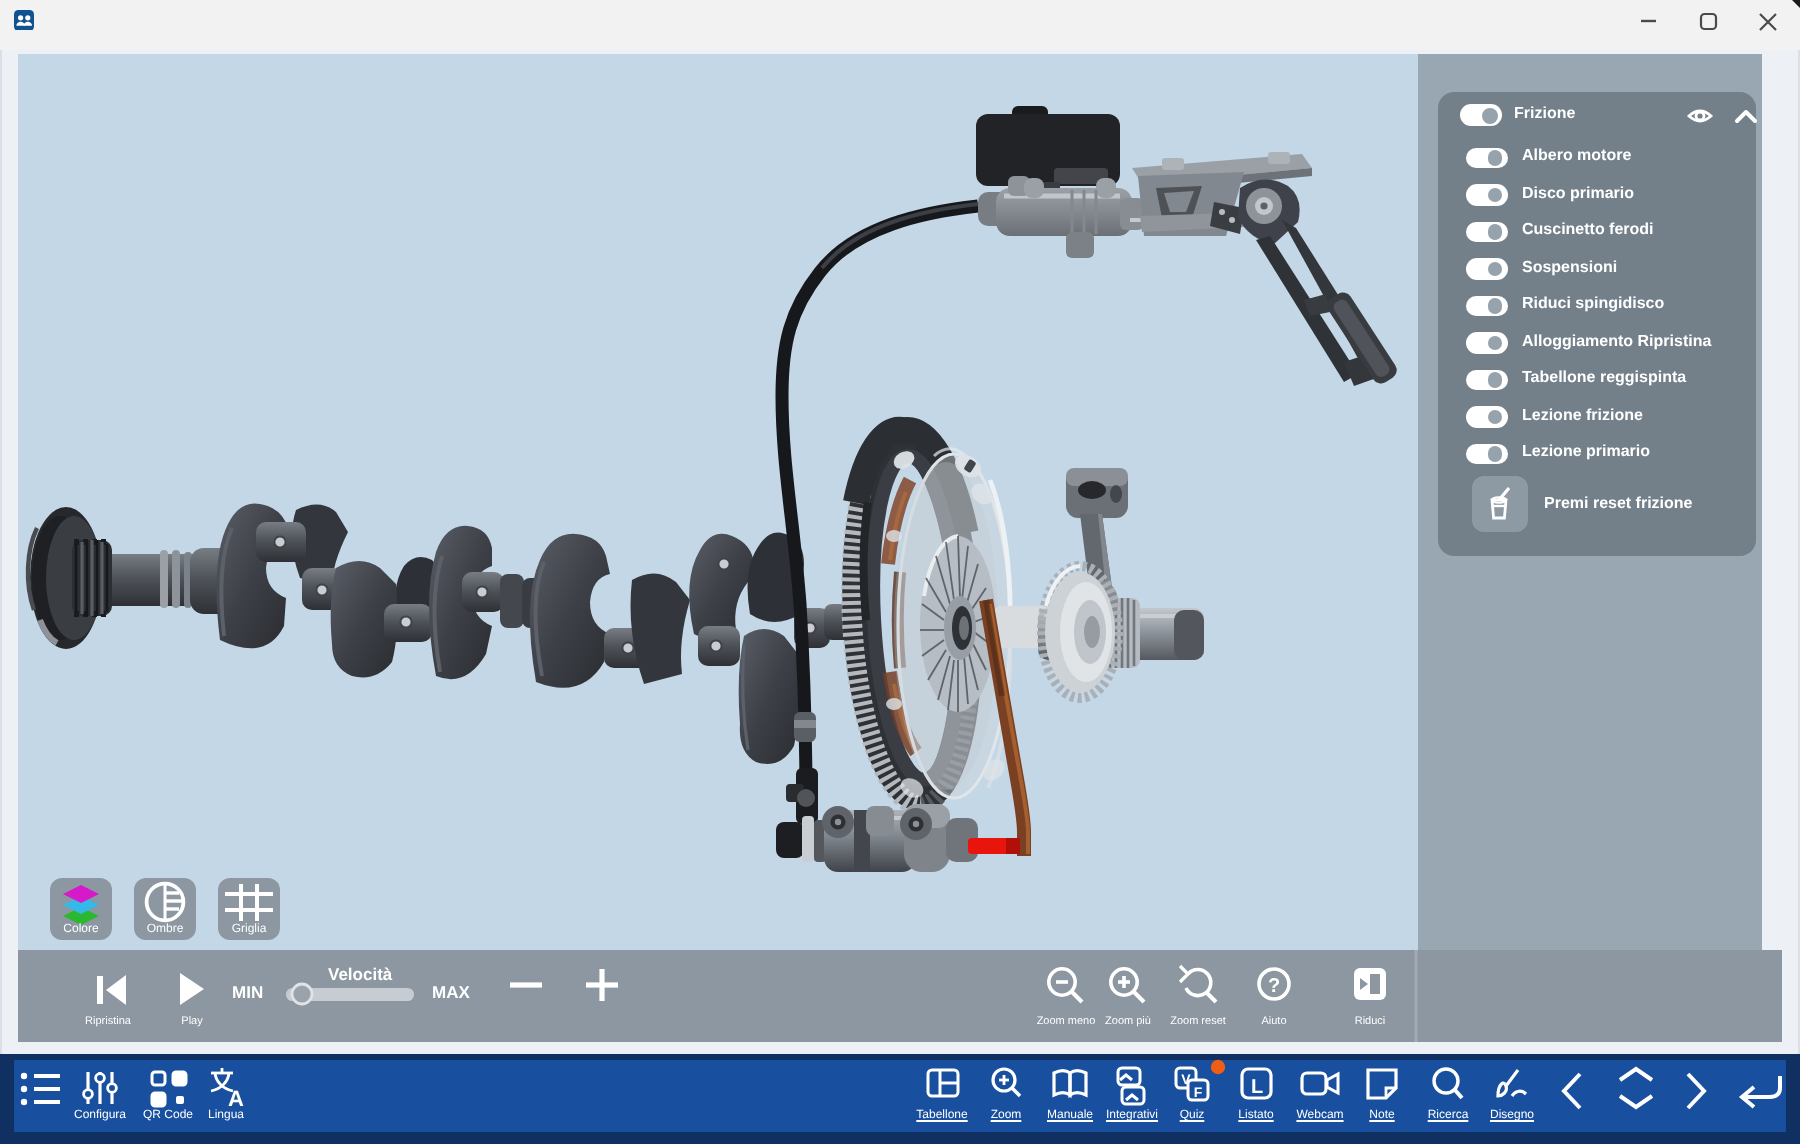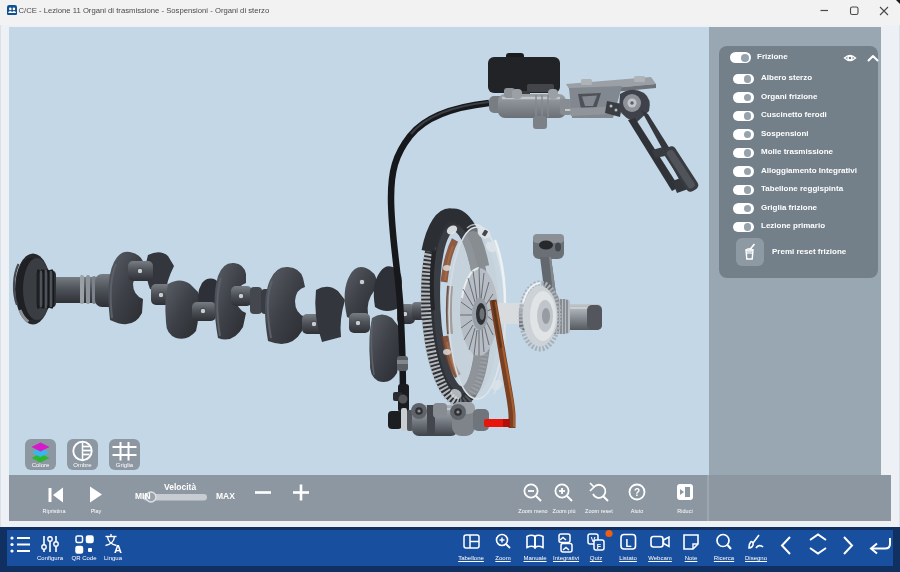--- a/index.html
+++ b/index.html
@@ -38,21 +38,20 @@
 <div class="abs" id="base"></div>
 
 <div class="abs" id="titlebar">
   <svg class="abs" style="left:6.5px;top:4.5px" width="10" height="10.5" viewBox="0 0 10 10.5">
     <rect x="0" y="0" width="10" height="10.5" rx="2.2" fill="#10518f"></rect>
     <circle cx="3.3" cy="3.9" r="1.3" fill="#fff"></circle>
     <circle cx="6.9" cy="3.9" r="1.3" fill="#fff"></circle>
     <path d="M1.2 7.9 c0-1.3 1.3-2 2.1-2 s2.1 0.7 2.1 2z" fill="#fff"></path>
     <path d="M4.8 7.9 c0-1.3 1.3-2 2.1-2 s2.1 0.7 2.1 2z" fill="#fff"></path>
   </svg>
-  <div class="abs" id="title-text">C/CE - Lezione 11 Organi di trasmissione - Sospensioni - Organi di sterzo</div>
   <svg class="abs" style="left:810px;top:0" width="90" height="25" viewBox="0 0 90 25">
     <line x1="10.5" y1="10.5" x2="18" y2="10.5" stroke="#4a4a4a" stroke-width="1.2"></line>
     <rect x="40.5" y="7" width="7.5" height="7.5" fill="none" stroke="#4a4a4a" stroke-width="1.1" rx="1.8"></rect>
     <path d="M70 7 l8 8 M78 7 l-8 8" stroke="#4a4a4a" stroke-width="1.1"></path>
     <path d="M86 0 L90 0 L90 4 Z" fill="#1a1a1a"></path>
   </svg>
 </div>
 
 <div class="abs" id="viewport">
   <svg class="abs" style="left:0;top:0" width="700" height="448" viewBox="9 27 700 448">
@@ -377,42 +376,42 @@
     <div class="knob" style="left:21.5px;top:7.5px;width:8px;height:8px;"></div>
     <div class="rowlab" style="left:38px;top:6px;">Frizione</div>
     <svg class="abs" style="left:124px;top:5px" width="36" height="14" viewBox="0 0 36 14">
       <path d="M1.5 7 Q7 2 12.5 7 Q7 12 1.5 7 Z" fill="none" stroke="#fff" stroke-width="1.4"></path>
       <circle cx="7" cy="7" r="2" fill="none" stroke="#fff" stroke-width="1.4"></circle>
       <path d="M25.5 9.5 L30 5 L34.5 9.5" fill="none" stroke="#fff" stroke-width="2" stroke-linecap="round" stroke-linejoin="round"></path>
     </svg>
 
     <div class="toggle" style="left:14px;top:27.5px;width:21px;height:10.5px;"></div>
     <div class="knob" style="left:24.5px;top:29px;width:7.5px;height:7.5px;"></div>
-    <div class="rowlab" style="left:42px;top:27px;">Albero sterzo</div>
+    <div class="rowlab" style="left:42px;top:27px;">Albero motore</div>
     <div class="toggle" style="left:14px;top:46px;width:21px;height:10.5px;"></div>
     <div class="knob" style="left:24.5px;top:47.5px;width:7.5px;height:7.5px;"></div>
-    <div class="rowlab" style="left:42px;top:45.5px;">Organi frizione</div>
+    <div class="rowlab" style="left:42px;top:45.5px;">Disco primario</div>
     <div class="toggle" style="left:14px;top:64.5px;width:21px;height:10.5px;"></div>
     <div class="knob" style="left:24.5px;top:66px;width:7.5px;height:7.5px;"></div>
     <div class="rowlab" style="left:42px;top:64px;">Cuscinetto ferodi</div>
     <div class="toggle" style="left:14px;top:83px;width:21px;height:10.5px;"></div>
     <div class="knob" style="left:24.5px;top:84.5px;width:7.5px;height:7.5px;"></div>
     <div class="rowlab" style="left:42px;top:82.5px;">Sospensioni</div>
     <div class="toggle" style="left:14px;top:101.5px;width:21px;height:10.5px;"></div>
     <div class="knob" style="left:24.5px;top:103px;width:7.5px;height:7.5px;"></div>
-    <div class="rowlab" style="left:42px;top:101px;">Molle trasmissione</div>
+    <div class="rowlab" style="left:42px;top:101px;">Riduci spingidisco</div>
     <div class="toggle" style="left:14px;top:120px;width:21px;height:10.5px;"></div>
     <div class="knob" style="left:24.5px;top:121.5px;width:7.5px;height:7.5px;"></div>
-    <div class="rowlab" style="left:42px;top:119.5px;">Alloggiamento Integrativi</div>
+    <div class="rowlab" style="left:42px;top:119.5px;">Alloggiamento Ripristina</div>
     <div class="toggle" style="left:14px;top:138.5px;width:21px;height:10.5px;"></div>
     <div class="knob" style="left:24.5px;top:140px;width:7.5px;height:7.5px;"></div>
     <div class="rowlab" style="left:42px;top:138px;">Tabellone reggispinta</div>
     <div class="toggle" style="left:14px;top:157px;width:21px;height:10.5px;"></div>
     <div class="knob" style="left:24.5px;top:158.5px;width:7.5px;height:7.5px;"></div>
-    <div class="rowlab" style="left:42px;top:156.5px;">Griglia frizione</div>
+    <div class="rowlab" style="left:42px;top:156.5px;">Lezione frizione</div>
     <div class="toggle" style="left:14px;top:175.5px;width:21px;height:10.5px;"></div>
     <div class="knob" style="left:24.5px;top:177px;width:7.5px;height:7.5px;"></div>
     <div class="rowlab" style="left:42px;top:175px;">Lezione primario</div>
 
     <div class="abs" style="left:17px;top:192px;width:28px;height:28px;background:#8d99a3;border-radius:6px;">
       <svg width="28" height="28" viewBox="0 0 28 28" style="position:absolute">
         <path d="M10 12 L17 12 L16.2 21 L10.8 21 Z" fill="none" stroke="#fff" stroke-width="1.4"></path>
         <line x1="10.4" y1="15" x2="16.7" y2="15" stroke="#fff" stroke-width="1.2"></line>
         <line x1="13.5" y1="12" x2="18.5" y2="6" stroke="#fff" stroke-width="1.6"></line>
         <ellipse cx="13.5" cy="12" rx="3.5" ry="1.4" fill="none" stroke="#fff" stroke-width="1"></ellipse>
@@ -452,21 +451,21 @@
 
     <circle cx="628" cy="17" r="7.5" fill="none" stroke="#fff" stroke-width="1.8"></circle>
     <text x="628" y="21" text-anchor="middle" font-size="10" font-weight="bold" fill="#fff" font-family="Liberation Sans">?</text>
 
     <rect x="668" y="9" width="16" height="16" rx="3" fill="#fff"></rect>
     <rect x="676" y="12" width="5" height="10" fill="#8d97a1"></rect>
     <polygon points="671,14 675,17 671,20" fill="#8d97a1"></polygon>
 
     <line x1="699" y1="0" x2="699" y2="46" stroke="#a2abb4" stroke-width="1.5"></line>
   </svg>
-  <div class="cblb" style="left:126px;top:16px;">MIN</div>
+  <div class="cblb" style="left:107px;top:16px;">MIN</div>
   <div class="cblb" style="left:207px;top:16px;">MAX</div>
   <div class="cblb" style="left:155px;top:7px;">Velocità</div>
   <div class="cbl" style="left:45px;top:33px;">Ripristina</div>
   <div class="cbl" style="left:87px;top:33px;">Play</div>
   <div class="cbl" style="left:524px;top:33px;">Zoom meno</div>
   <div class="cbl" style="left:555px;top:33px;">Zoom più</div>
   <div class="cbl" style="left:590px;top:33px;">Zoom reset</div>
   <div class="cbl" style="left:628px;top:33px;">Aiuto</div>
   <div class="cbl" style="left:676px;top:33px;">Riduci</div>
 </div>

